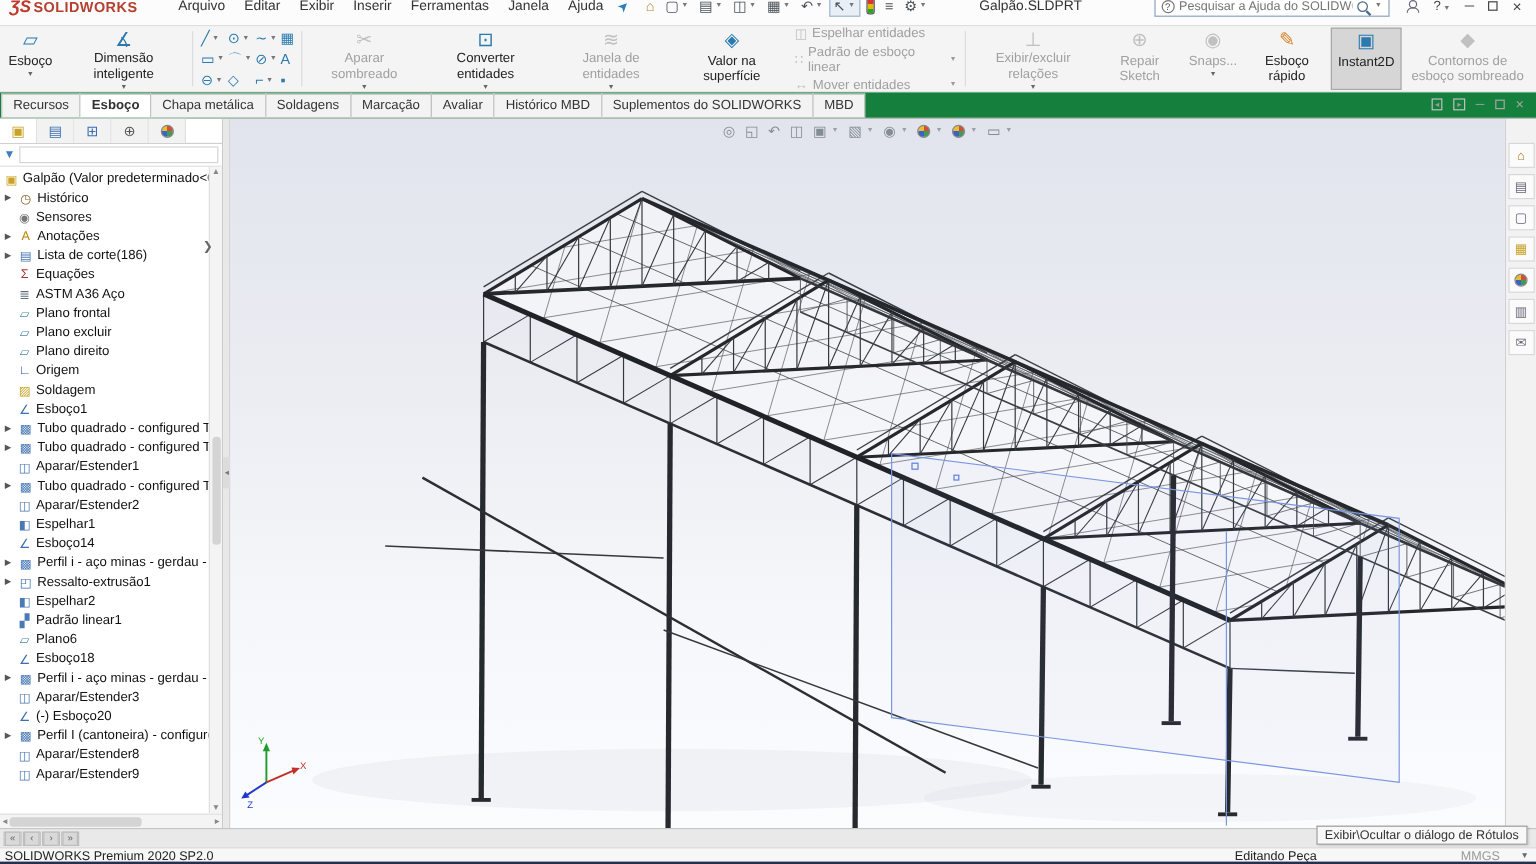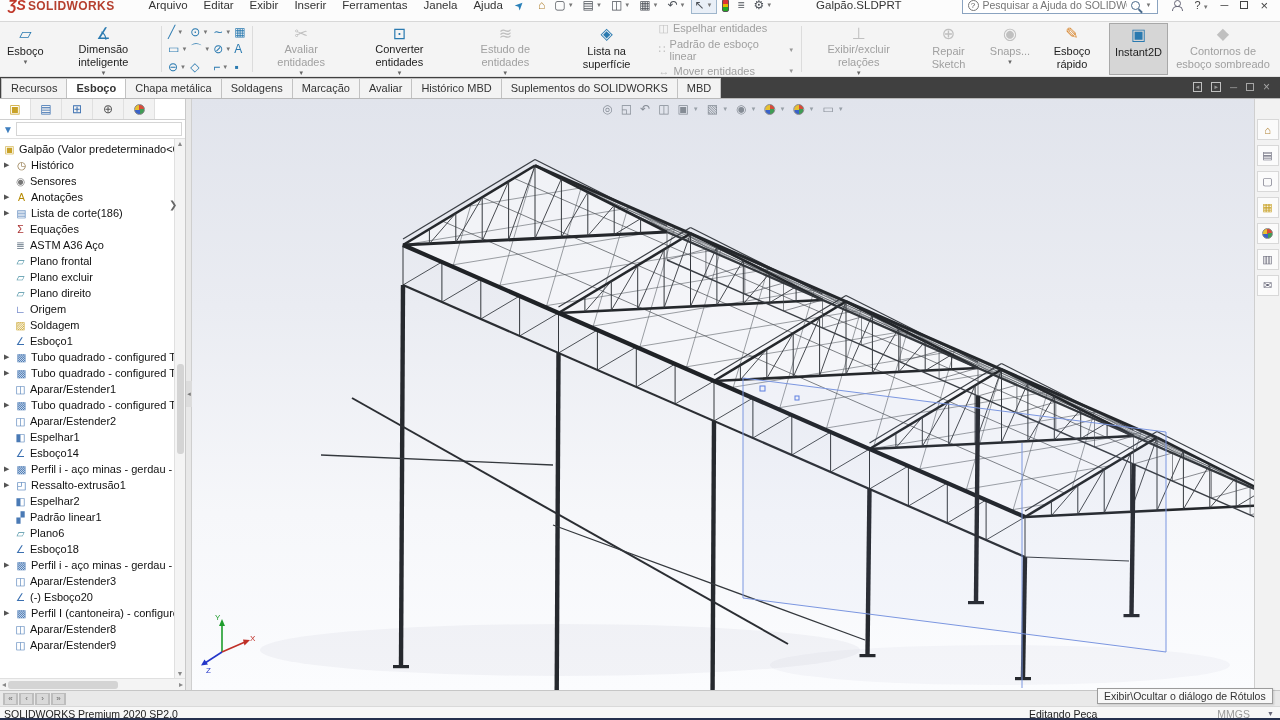--- a/index.html
+++ b/index.html
@@ -42,21 +42,21 @@
   .bigbtn.disabled .bicon { color:#c0c0c0; }
   .bigbtn.pressed { background:#d6d6d6; border:1px solid #a8a8a8; }
   .sketchgrid { display:grid; grid-template-columns:repeat(4,auto); align-content:center; column-gap:3px; row-gap:2px; padding:0 3px; }
   .sg-item { display:flex; align-items:center; font-size:12px; color:#2a7ab0; }
   .stack3 { display:flex; flex-direction:column; justify-content:center; gap:3px; padding:0 4px; }
   .stack-item { display:flex; align-items:center; gap:4px; font-size:11px; color:#a0a0a0; }
   .stack-item .sicon { color:#c0c0c0; font-size:11px; }
   .stack-item .scaret { font-size:6px; color:#999; margin-left:auto; }
 
   
-  .cmdtab-row { height:22px; background:#404040; border-bottom:1px solid #b9b9b9; display:flex; align-items:flex-end; padding-left:1px; }
+  .cmdtab-row { height:22px; background:#15803d; border-bottom:1px solid #b9b9b9; display:flex; align-items:flex-end; padding-left:1px; }
   .cmdtab { padding:3px 9px 4px; border:1px solid #c2c2c2; border-bottom:none; background:#f3f3f3; color:#333; margin-right:-1px; font-size:11px; cursor:default; }
   .cmdtab.active { background:#fff; font-weight:bold; }
   .tabrow-right { margin-left:auto; display:flex; align-items:center; gap:9px; color:#a6a6a6; padding:0 10px 3px; font-size:10px; }
   .mini-box { border:1px solid #c0c0c0; font-size:7px; padding:0 2px; color:#9a9a9a; }
 
   
   .main { position:absolute; top:99px; left:0; right:0; bottom:30px; display:flex; }
 
   
   .lpanel { width:186px; background:#fff; display:flex; flex-direction:column; border-right:1px solid #c9c9c9; }
@@ -268,39 +268,39 @@
       <span class="sg-item">
         <span>▪</span>
 
       </span>
     </div>
   <div class="rsep"></div>
   <div style="display:flex">
 
       <div class="bigbtn disabled">
         <span class="bicon">✂</span>
-        <span class="blabel">Avaliar entidades</span>
+        <span class="blabel">Aparar sombreado</span>
         <span class="bcaret">▼</span>
       </div>
 
       <div class="bigbtn">
         <span class="bicon">⊡</span>
         <span class="blabel">Converter entidades</span>
         <span class="bcaret">▼</span>
       </div>
 
       <div class="bigbtn disabled">
         <span class="bicon">≋</span>
-        <span class="blabel">Estudo de entidades</span>
+        <span class="blabel">Janela de entidades</span>
         <span class="bcaret">▼</span>
       </div>
 
       <div class="bigbtn">
         <span class="bicon">◈</span>
-        <span class="blabel">Lista na superfície</span>
+        <span class="blabel">Valor na superfície</span>
 
       </div>
     </div>
   <div class="stack3">
 
       <span class="stack-item disabled">
         <span class="sicon">◫</span>
         <span>Espelhar entidades</span>
 
       </span>

